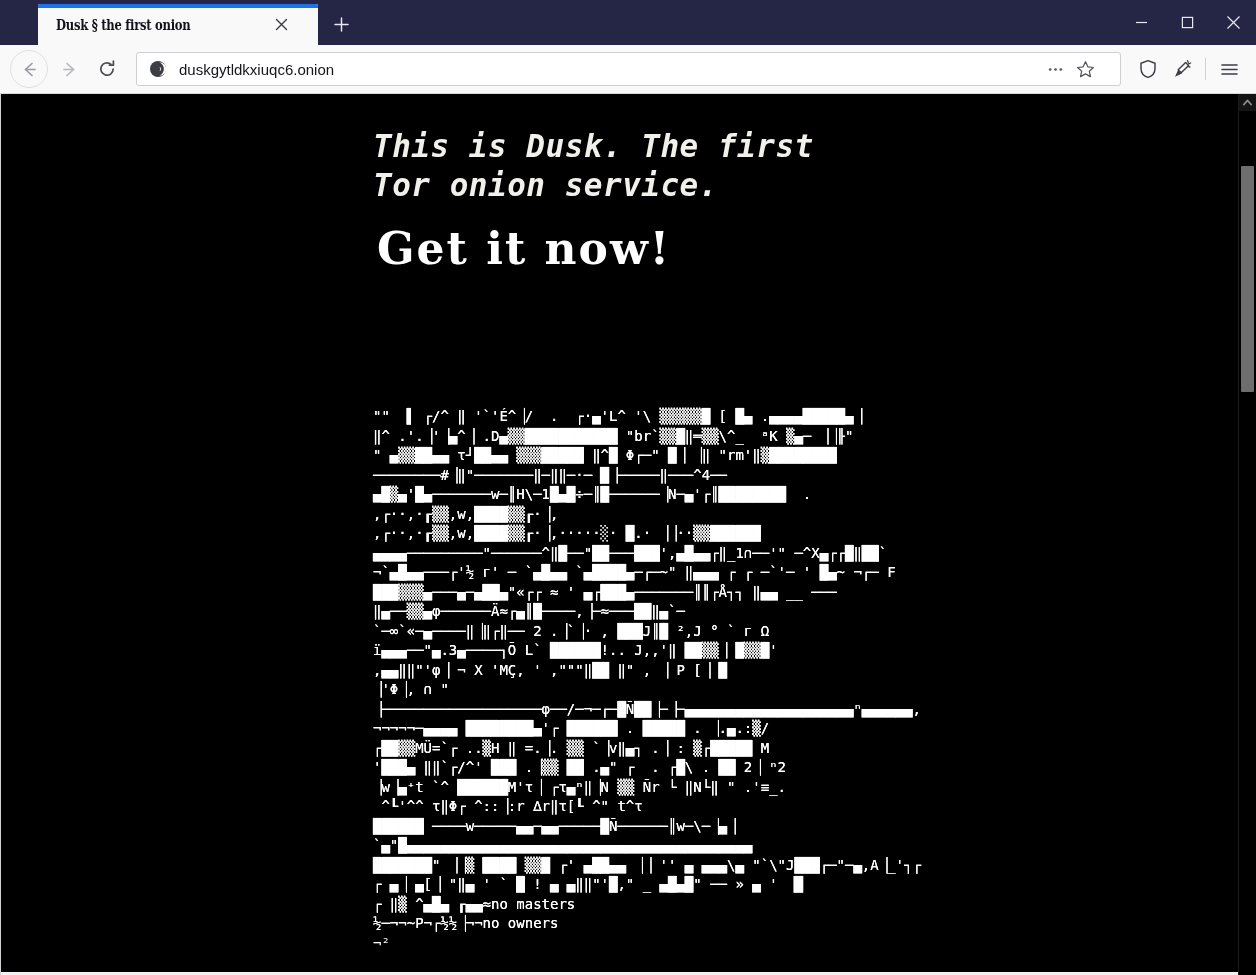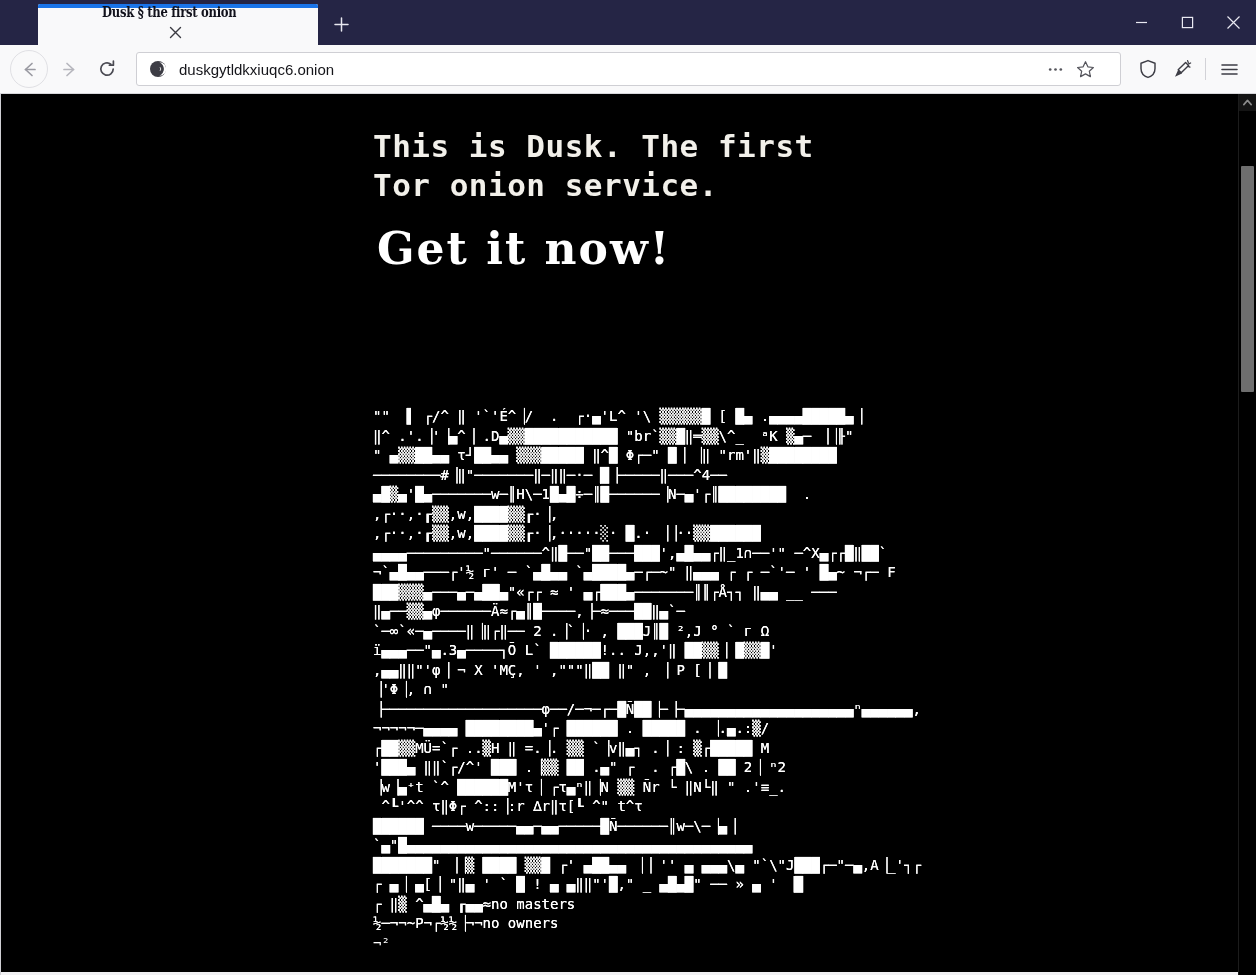--- a/index.html
+++ b/index.html
@@ -45,21 +45,20 @@
     position: relative;
     height: 41px;
     min-width: 280px;
     max-width: 310px;
     background: #f9f9fa;
     border-radius: 2px 2px 0 0;
     display: flex;
     align-items: center;
     padding: 0 24px 0 18px;
     box-sizing: border-box;
-    flex-direction: column;
   }
   .tab-accent {
     position: absolute;
     top: 0; left: 0; right: 0;
     height: 4px;
     background: #1a74e8;
     border-radius: 2px 2px 0 0;
   }
   .tab-title {
     flex: 1;
@@ -207,20 +206,21 @@
   }
 
   .headline {
     font-family: "DejaVu Sans Mono", monospace;
     font-size: 31px;
     line-height: 39px;
     color: #f2f0ea;
     white-space: pre;
     letter-spacing: 0.5px;
     margin: 0;
+    font-style: italic;
   }
   .cta {
     font-family: "DejaVu Serif", serif;
     font-weight: bold;
     font-size: 44px;
     line-height: 56px;
     color: #ffffff;
     margin: 16px 0 0 4px;
     letter-spacing: 2px;
     white-space: pre;

